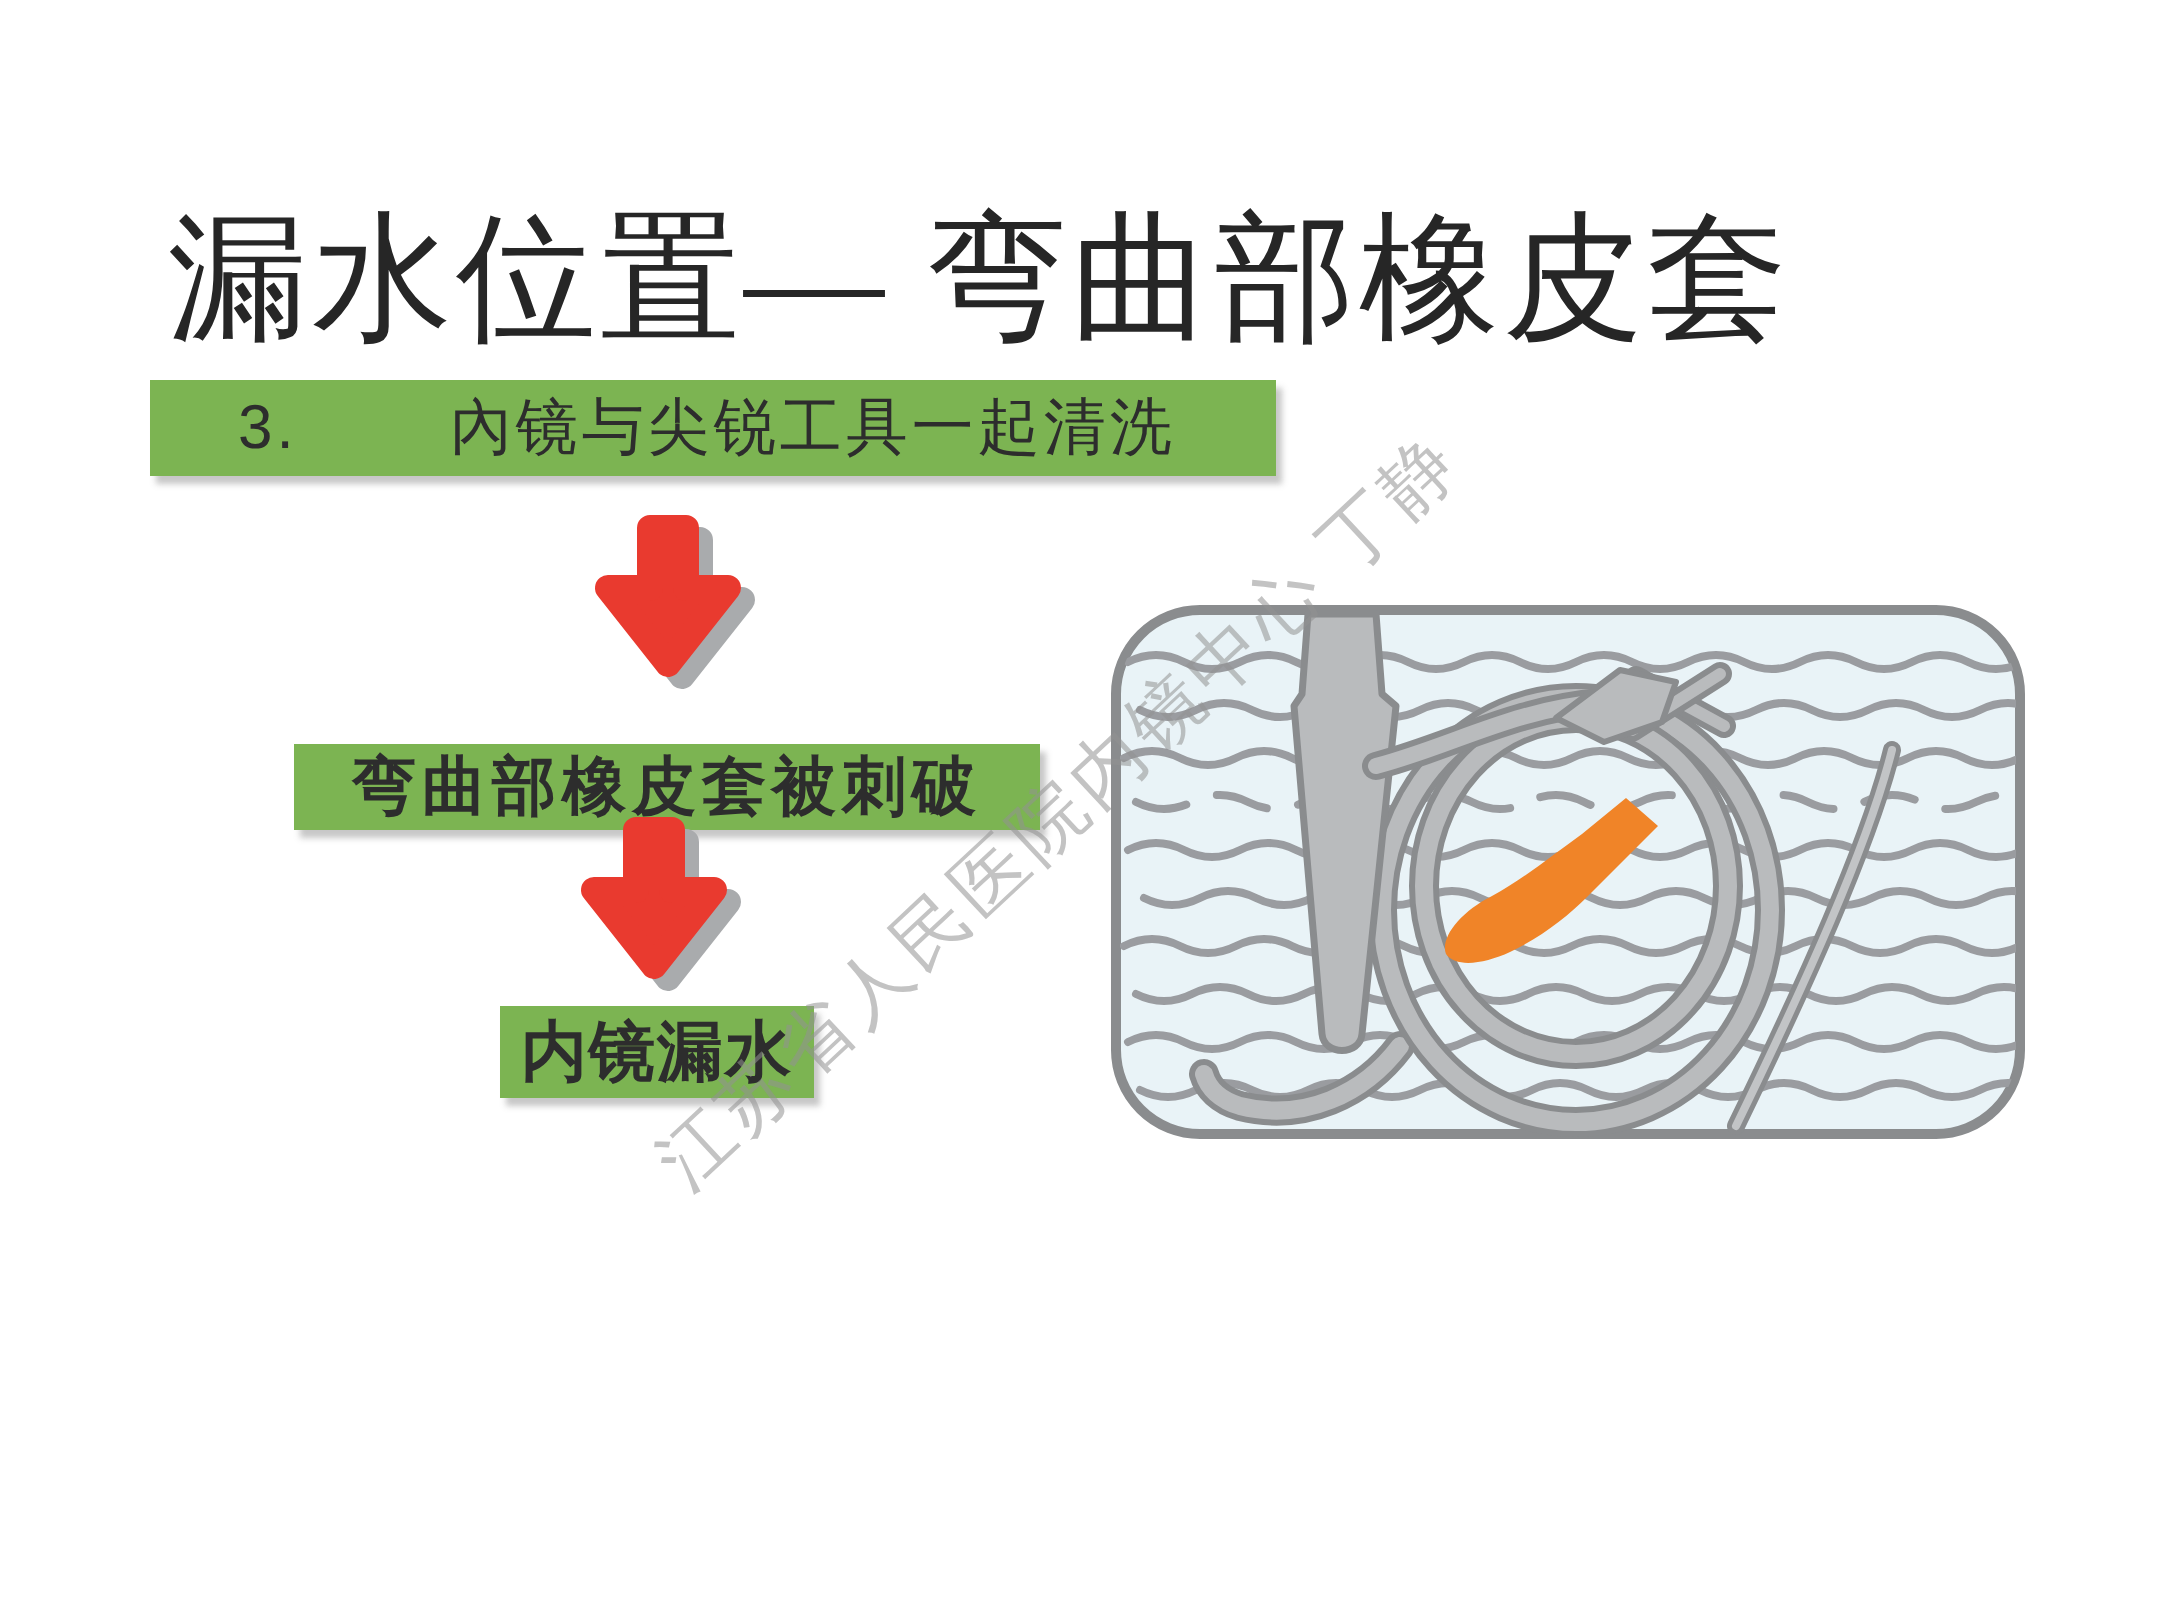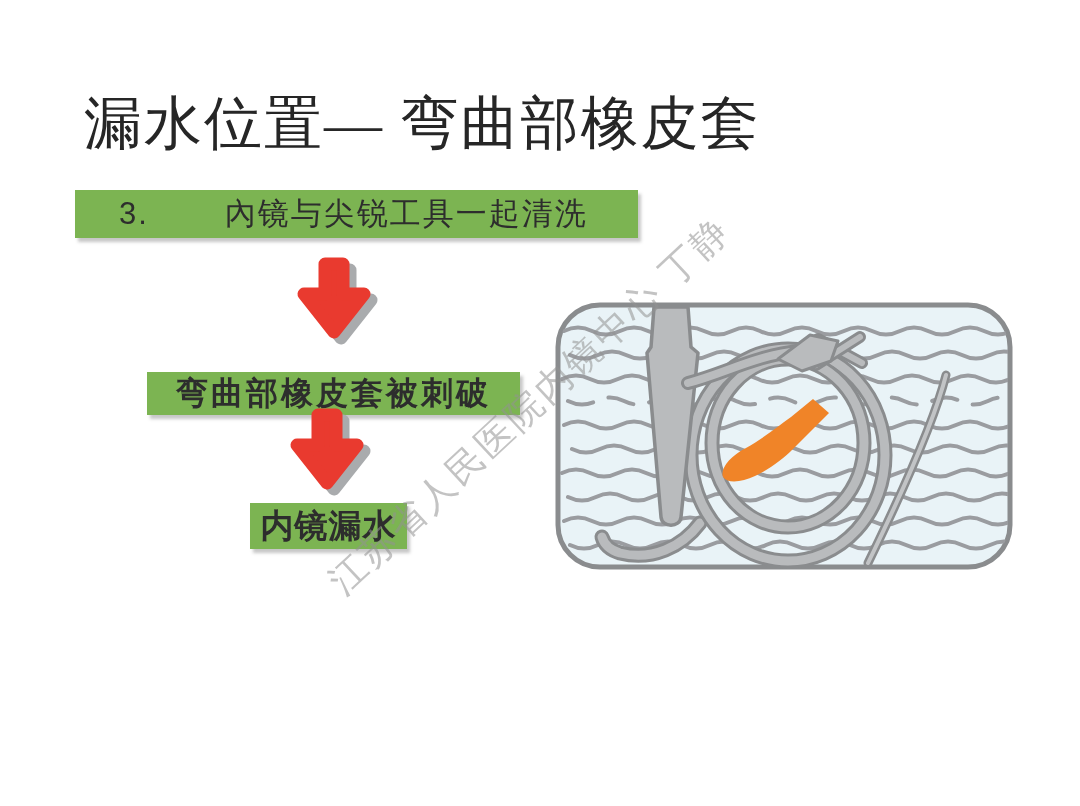--- a/index.html
+++ b/index.html
@@ -1,20 +1,20 @@
 <!DOCTYPE html>
 <html><head>
 <meta charset="utf-8">
 <style>
   html,body{margin:0;padding:0;background:#fff;}
   .slide{position:relative;width:1080px;height:806px;background:#fff;overflow:hidden;
          font-family:"Liberation Sans",sans-serif;}
 
   .title{position:absolute;left:84px;top:46px;font-family:"Liberation Serif",serif;
-         font-size:58px;font-weight:500;color:#262626;letter-spacing:2px;white-space:nowrap;}
+         font-size:70px;font-weight:500;color:#262626;letter-spacing:2px;white-space:nowrap;}
 
   .bar{position:absolute;background:#7CB452;color:#2D2D2D;display:flex;align-items:center;
        box-shadow:3px 4px 3px rgba(130,130,130,.45);}
   .bar-1{left:75px;top:190px;width:563px;height:48px;font-size:31px;letter-spacing:2px;}
   .bar-1 .num{margin-left:44px;}
   .bar-1 .lbl{margin-left:76px;}
   .bar-2{left:147px;top:372px;width:373px;height:43px;justify-content:center;
          font-family:"Liberation Serif",serif;font-weight:bold;font-size:32px;letter-spacing:3px;}
   .bar-3{left:250px;top:503px;width:157px;height:46px;justify-content:center;
          font-family:"Liberation Serif",serif;font-weight:bold;font-size:33px;letter-spacing:1px;}

